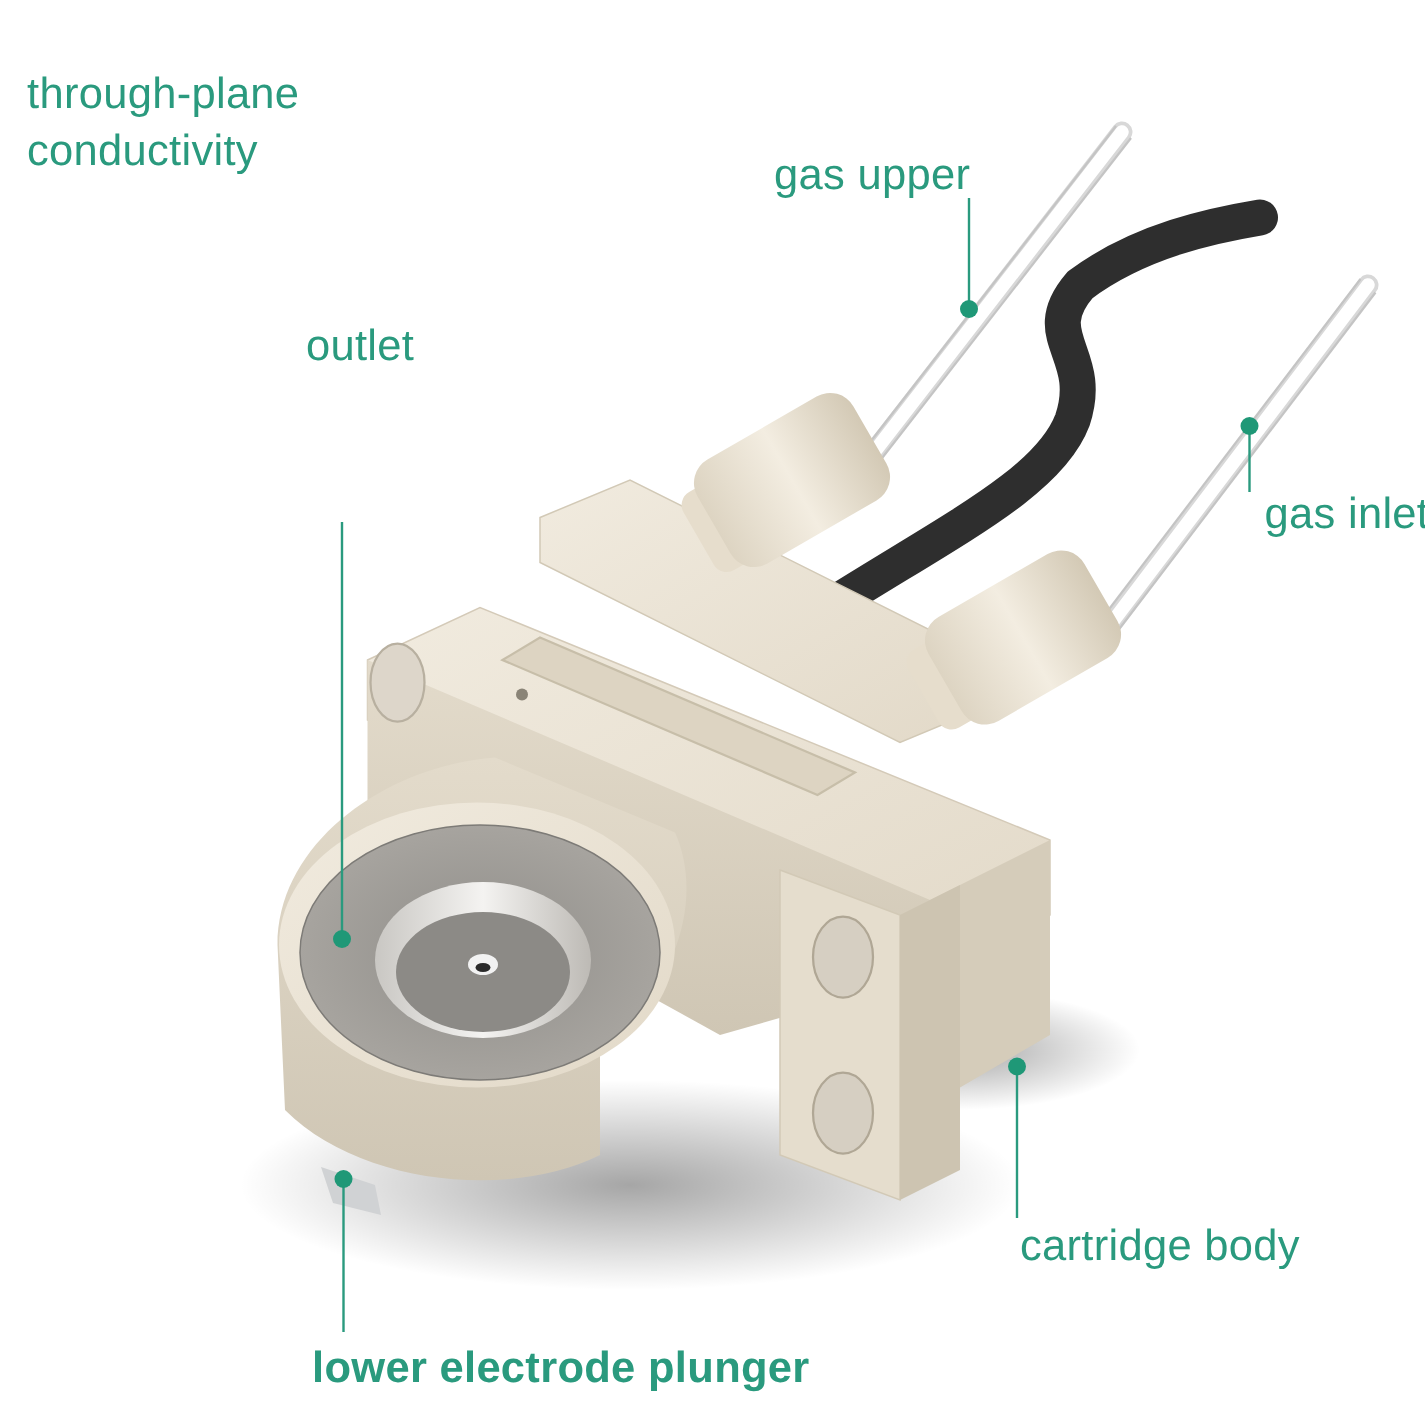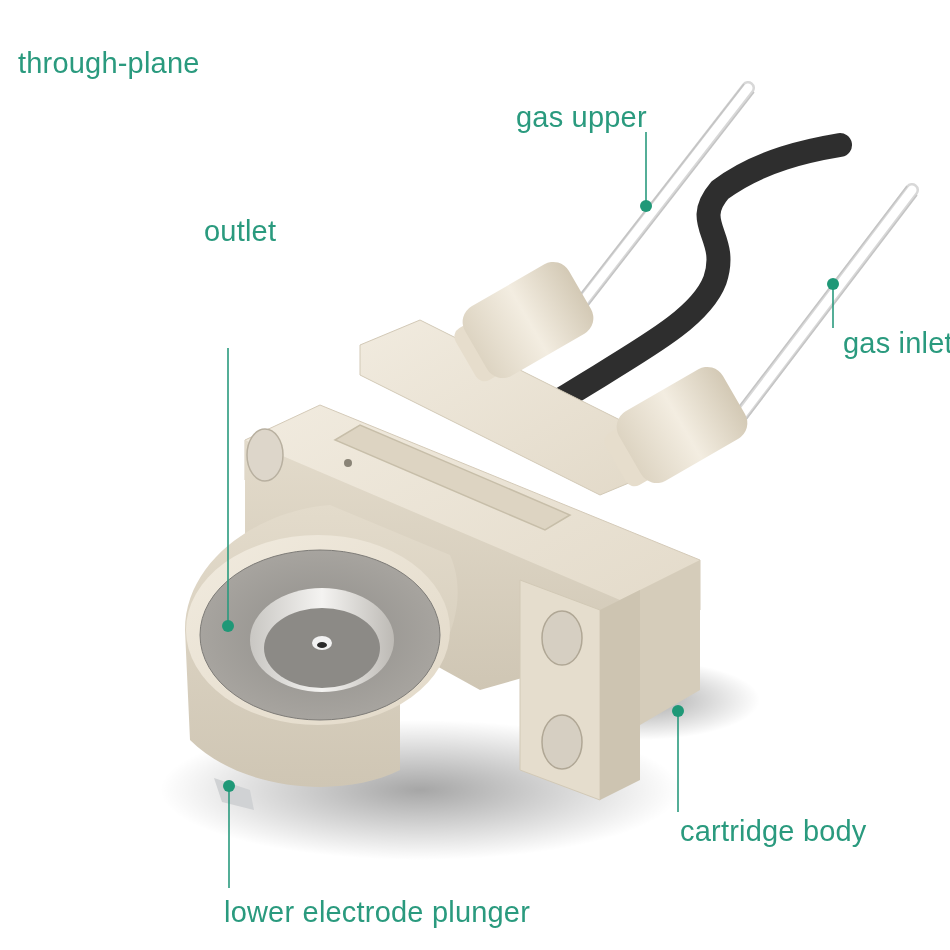--- a/index.html
+++ b/index.html
@@ -98,20 +98,21 @@
     <ellipse cx="322" cy="640" rx="72" ry="52" fill="url(#ring)"></ellipse>
     <ellipse cx="322" cy="648" rx="58" ry="40" fill="#8c8a86"></ellipse>
     <ellipse cx="322" cy="643" rx="10" ry="7" fill="#f2f2f2"></ellipse>
     <ellipse cx="322" cy="645" rx="5" ry="3" fill="#2a2a2a"></ellipse>
 
     <path d="M 214 778 L 250 790 L 254 810 L 222 802 Z" fill="#d0d2d4"></path>
   </svg>
 
   <div class="label" style="left:18px; top:44px;">
     <span class="title-line">through-plane</span>
+    <span class="title-line">conductivity</span>
   </div>
 
   <svg class="render" width="950" height="950" viewBox="0 0 950 950">
     <g stroke="#2a9a7e" stroke-width="1.6" fill="#1f9877">
       <g>
         <line x1="646" y1="132" x2="646" y2="206"></line>
           <circle cx="646" cy="206" r="6" stroke="none"></circle>
       </g>
       <g>
         <line x1="833" y1="284" x2="833" y2="328"></line>
@@ -130,16 +131,16 @@
           <circle cx="678" cy="711" r="6" stroke="none"></circle>
       </g>
     </g>
   </svg>
 
   <div class="label" style="left:516px; top:98px;">gas upper</div>
   <div class="label" style="left:843px; top:324px;">gas inlet</div>
   <div class="label" style="left:204px; top:212px;">
     <span class="title-line">outlet</span>
   </div>
-  <div class="label" style="left:224px; top:893px;">lower electrode plunger</div>
+  <div class="label" style="left:208px; top:893px;font-weight:bold;">lower electrode plunger</div>
   <div class="label" style="left:680px; top:812px;">cartridge body</div>
 
 </div>
 
 </body></html>

